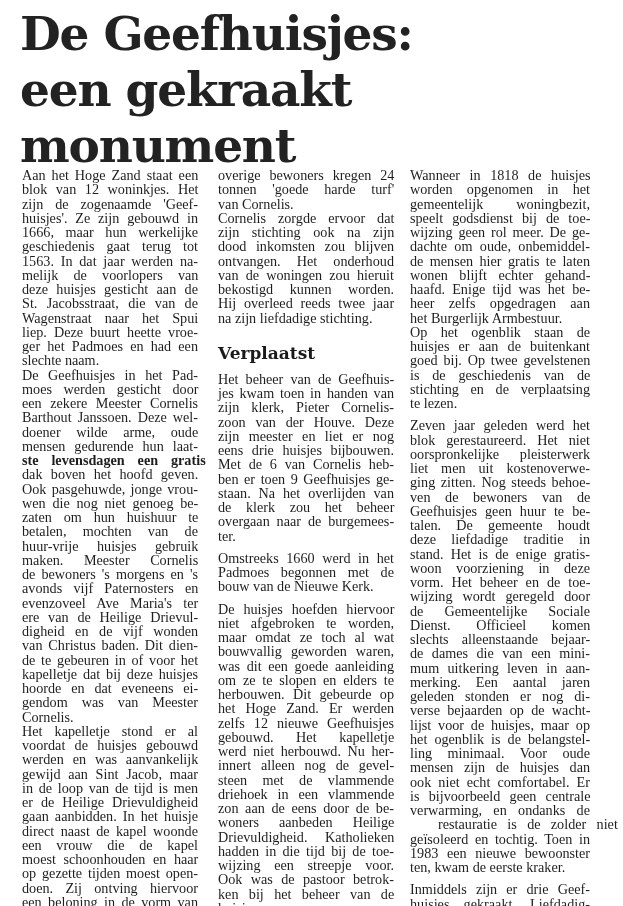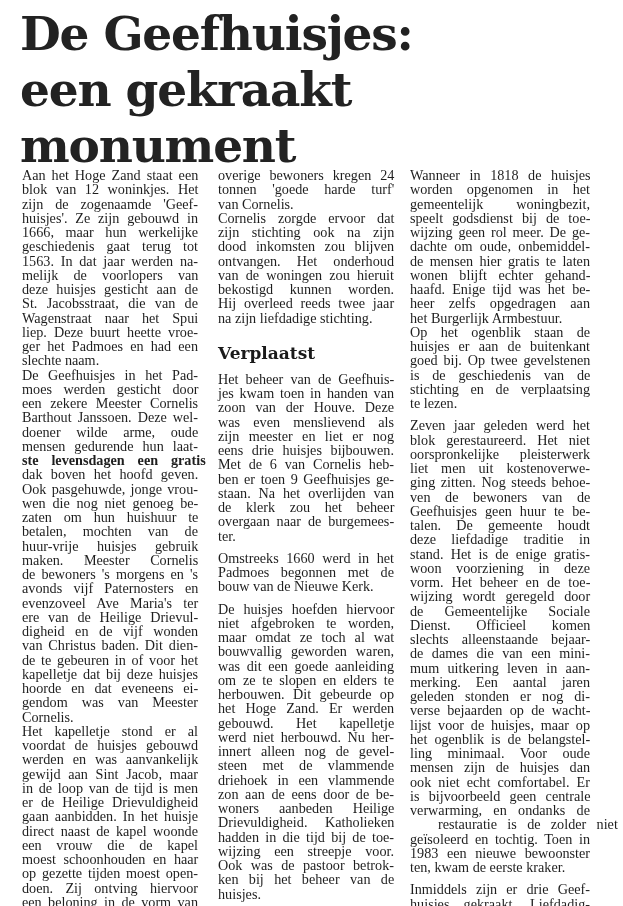--- a/index.html
+++ b/index.html
@@ -116,22 +116,22 @@
       <span class="line" style="display: block; word-spacing: 12.5px;">ontvangen. Het onderhoud</span>
       <span class="line" style="display: block; word-spacing: 3.5px;">van de woningen zou hieruit</span>
       <span class="line" style="display: block; word-spacing: 13px;">bekostigd kunnen worden.</span>
       <span class="line" style="display: block; word-spacing: 4.25px;">Hij overleed reeds twee jaar</span>
       <span class="line last">na zijn liefdadige stichting.</span>
     </span>
     <span class="subhead">Verplaatst</span>
     <span class="para">
       <span class="line" style="display: block; word-spacing: 3.5px;">Het beheer van de Geefhuis-</span>
       <span class="line" style="display: block; word-spacing: 2.2px;">jes kwam toen in handen van</span>
+      <span class="line" style="display: block; word-spacing: 8.33333px;">zijn klerk, Pieter Cornelis-</span>
       <span class="line" style="display: block; word-spacing: 6.25px;">zoon van der Houve. Deze</span>
-      <span class="line" style="display: block; word-spacing: 9.66667px;">was even menslievend als</span>
       <span class="line" style="display: block; word-spacing: 5.8px;">zijn meester en liet er nog</span>
       <span class="line" style="display: block; word-spacing: 5px;">eens drie huisjes bijbouwen.</span>
       <span class="line" style="display: block; word-spacing: 4.2px;">Met de 6 van Cornelis heb-</span>
       <span class="line" style="display: block; word-spacing: 2px;">ben er toen 9 Geefhuisjes ge-</span>
       <span class="line" style="display: block; word-spacing: 4.25px;">staan. Na het overlijden van</span>
       <span class="line" style="display: block; word-spacing: 11px;">de klerk zou het beheer</span>
       <span class="line" style="display: block; word-spacing: 3.33333px;">overgaan naar de burgemees-</span>
       <span class="line last">ter.</span>
     </span>
     <div class="gap"></div>
@@ -143,20 +143,21 @@
     <div class="gap"></div>
     <span class="para">
       <span class="line" style="display: block; word-spacing: 5.33333px;">De huisjes hoefden hiervoor</span>
       <span class="line" style="display: block; word-spacing: 8px;">niet afgebroken te worden,</span>
       <span class="line" style="display: block; word-spacing: 5.4px;">maar omdat ze toch al wat</span>
       <span class="line" style="display: block; word-spacing: 5.5px;">bouwvallig geworden waren,</span>
       <span class="line" style="display: block; word-spacing: 3px;">was dit een goede aanleiding</span>
       <span class="line" style="display: block; word-spacing: 3.16667px;">om ze te slopen en elders te</span>
       <span class="line" style="display: block; word-spacing: 4.66667px;">herbouwen. Dit gebeurde op</span>
       <span class="line" style="display: block; word-spacing: 6.5px;">het Hoge Zand. Er werden</span>
+      <span class="line" style="display: block; word-spacing: 5.33333px;">zelfs 12 nieuwe Geefhuisjes</span>
       <span class="line" style="display: block; word-spacing: 19px;">gebouwd. Het kapelletje</span>
       <span class="line" style="display: block; word-spacing: 3px;">werd niet herbouwd. Nu her-</span>
       <span class="line" style="display: block; word-spacing: 6.25px;">innert alleen nog de gevel-</span>
       <span class="line" style="display: block; word-spacing: 11.6667px;">steen met de vlammende</span>
       <span class="line" style="display: block; word-spacing: 6.33333px;">driehoek in een vlammende</span>
       <span class="line" style="display: block; word-spacing: 3px;">zon aan de eens door de be-</span>
       <span class="line" style="display: block; word-spacing: 16.5px;">woners aanbeden Heilige</span>
       <span class="line" style="display: block; word-spacing: 14px;">Drievuldigheid. Katholieken</span>
       <span class="line" style="display: block; word-spacing: 2.66667px;">hadden in die tijd bij de toe-</span>
       <span class="line" style="display: block; word-spacing: 10px;">wijzing een streepje voor.</span>

